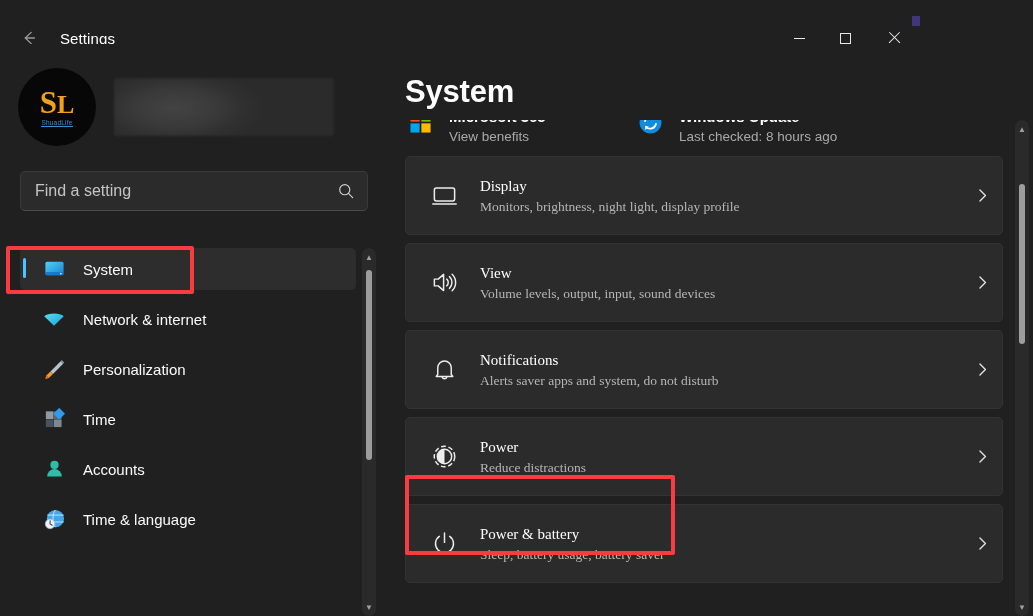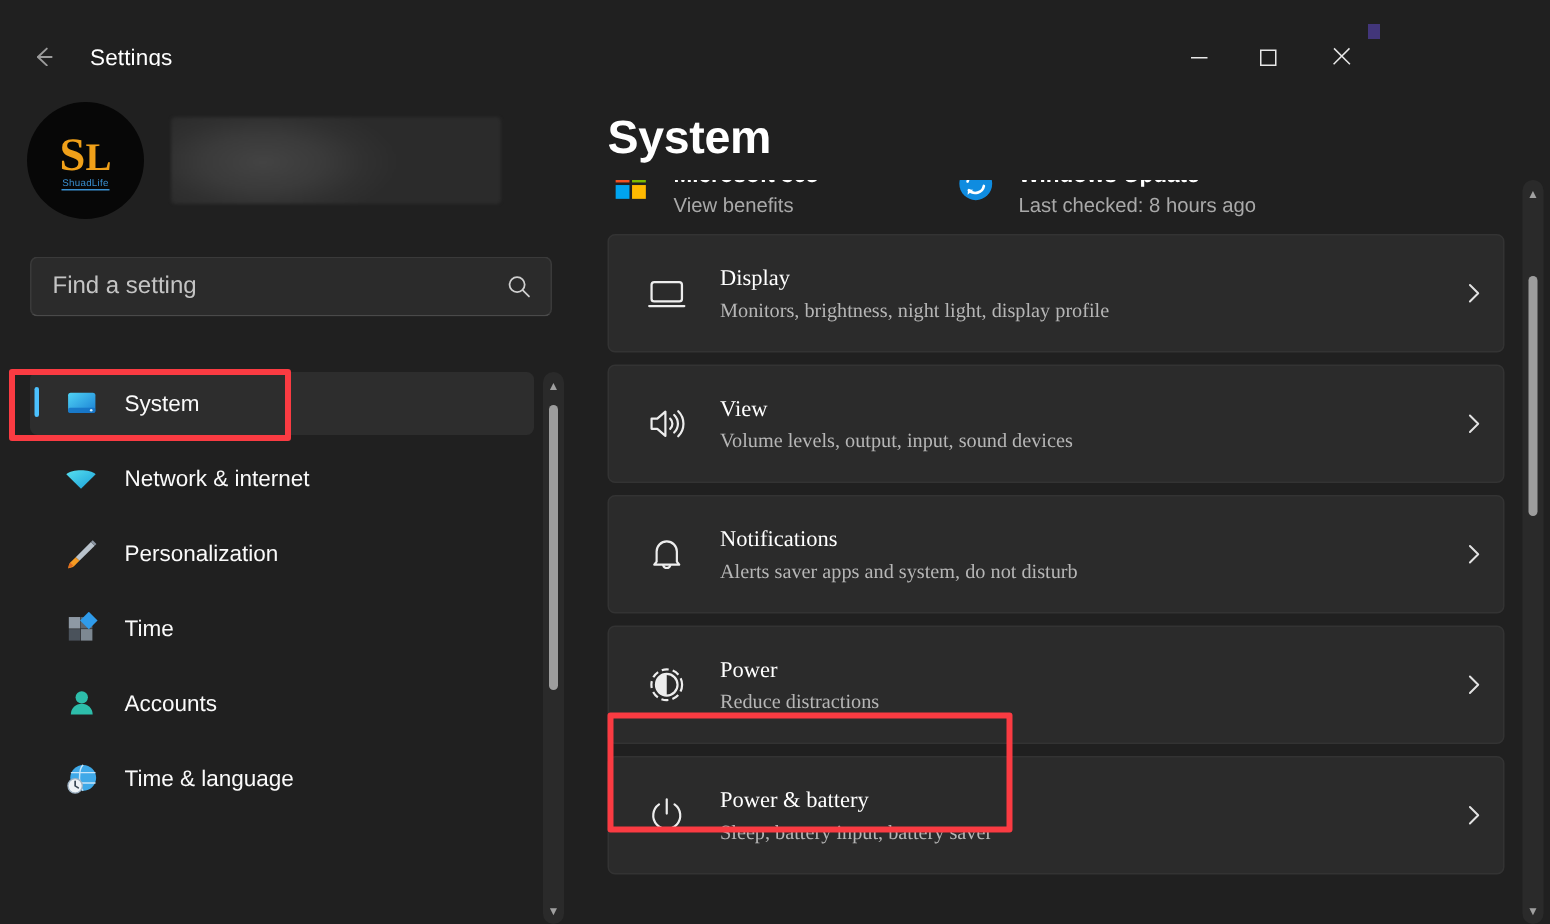--- a/index.html
+++ b/index.html
@@ -506,21 +506,21 @@
 
         <div class="card">
           <span class="card-icon">
             <svg width="27" height="27" viewBox="0 0 24 24" fill="none">
               <path d="M7.4 5.6 A8 8 0 1 0 16.6 5.6" stroke="#ededed" stroke-width="1.3" stroke-linecap="round"></path>
               <path d="M12 2.6 V11" stroke="#ededed" stroke-width="1.3" stroke-linecap="round"></path>
             </svg>
           </span>
           <div class="card-text">
             <div class="card-title">Power &amp; battery</div>
-            <div class="card-sub">Sleep, battery input, battery saver</div>
+            <div class="card-sub">Sleep, battery usage, battery saver</div>
           </div>
           <span class="chev">
             <svg width="17" height="17" viewBox="0 0 16 16" fill="none">
                 <path d="M5.6 2.8 L10.8 8 L5.6 13.2" stroke="#e2e2e2" stroke-width="1.25" stroke-linecap="round" stroke-linejoin="round"></path>
               </svg>
           </span>
         </div>
 
       </div>
     </div>

